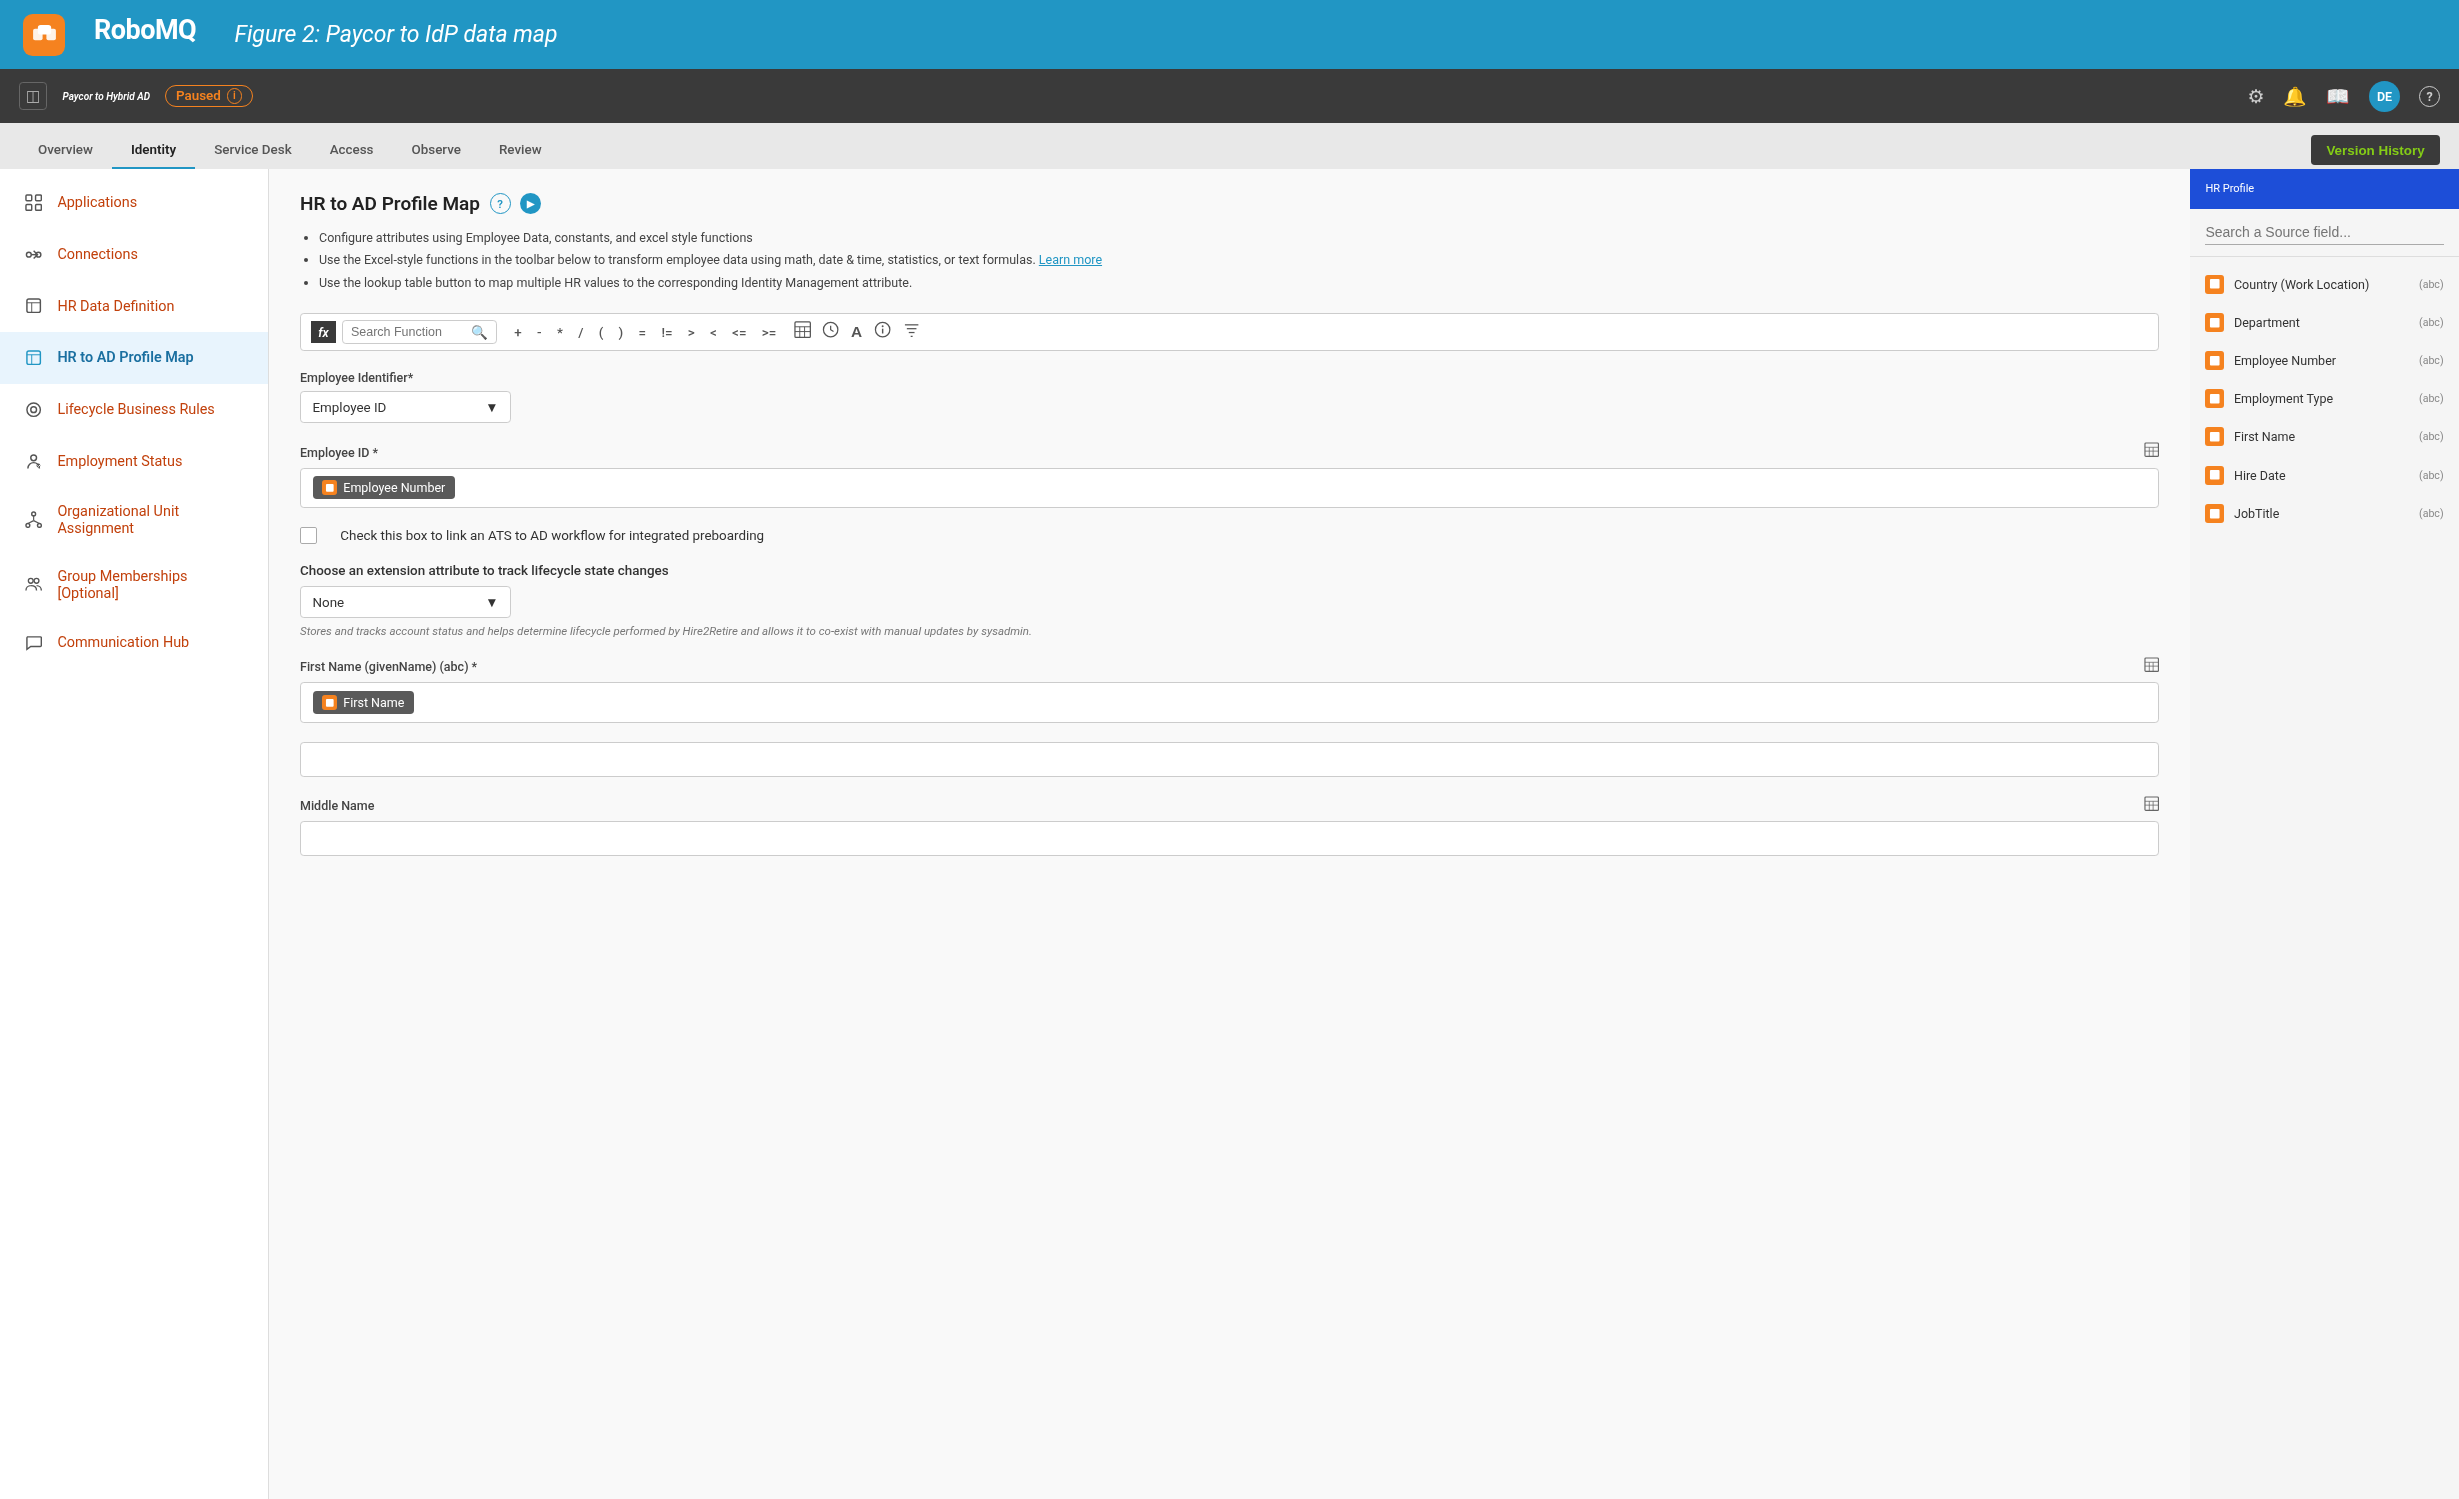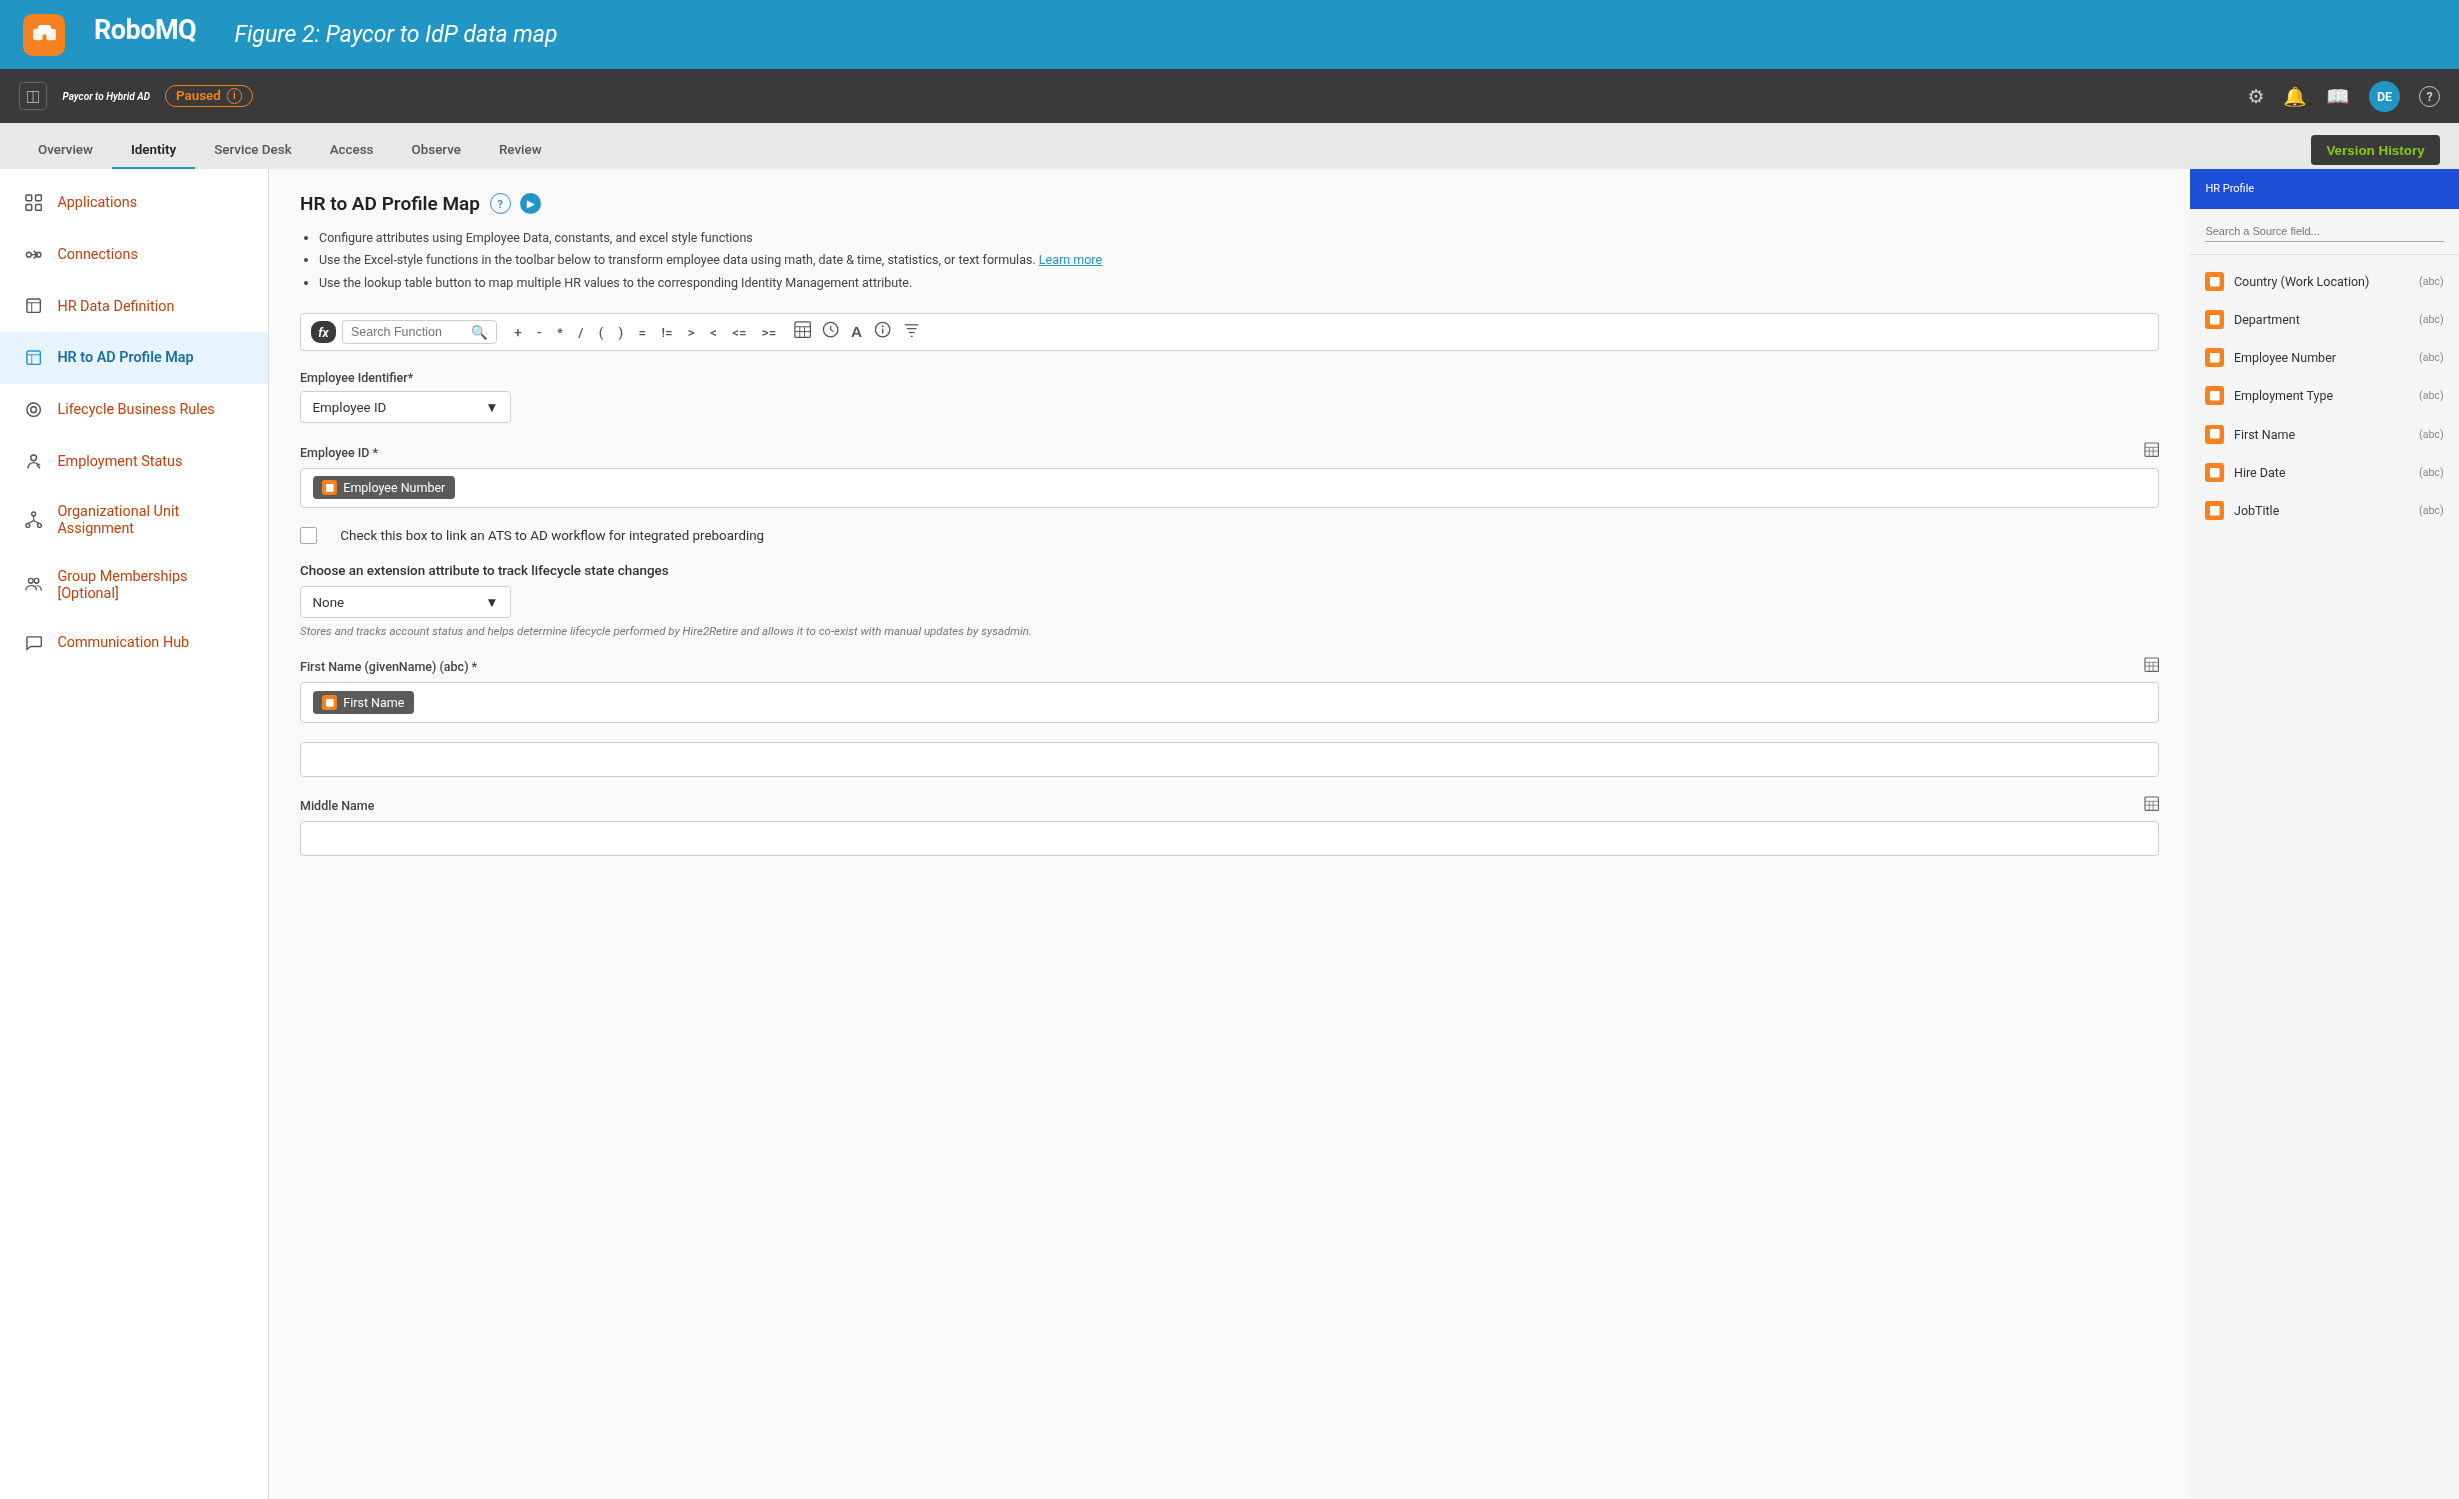--- a/index.html
+++ b/index.html
@@ -230,21 +230,21 @@
       background: white;
       border: 1px solid #ccc;
       border-radius: 3.8px;
       padding: 5.8px 9.6px;
       margin-bottom: 19px;
     }
     .fx-badge {
       background: #3a3a3a;
       color: white;
       padding: 3.8px 7.7px;
-      border-radius: 9px;
+      border-radius: 0;
       font-size: 12.5px;
       font-weight: 600;
       font-style: italic;
     }
     .search-box {
       display: flex;
       align-items: center;
       border: 1px solid #ccc;
       border-radius: 3.8px;
       padding: 3.8px 7.7px;
@@ -407,21 +407,21 @@
     }
     .hr-profile-search {
       padding: 11.5px 15.4px;
       border-bottom: 1px solid #ddd;
     }
     .hr-profile-search input {
       width: 100%;
       border: none;
       border-bottom: 1px solid #aaa;
       outline: none;
-      font-size: 11px;
+      font-size: 14px;
       color: #555;
       padding: 3.8px 0;
       background: transparent;
     }
     .hr-profile-list {
       padding: 7.7px 0;
       overflow-y: auto;
       flex: 1;
     }
     .hr-profile-item {

